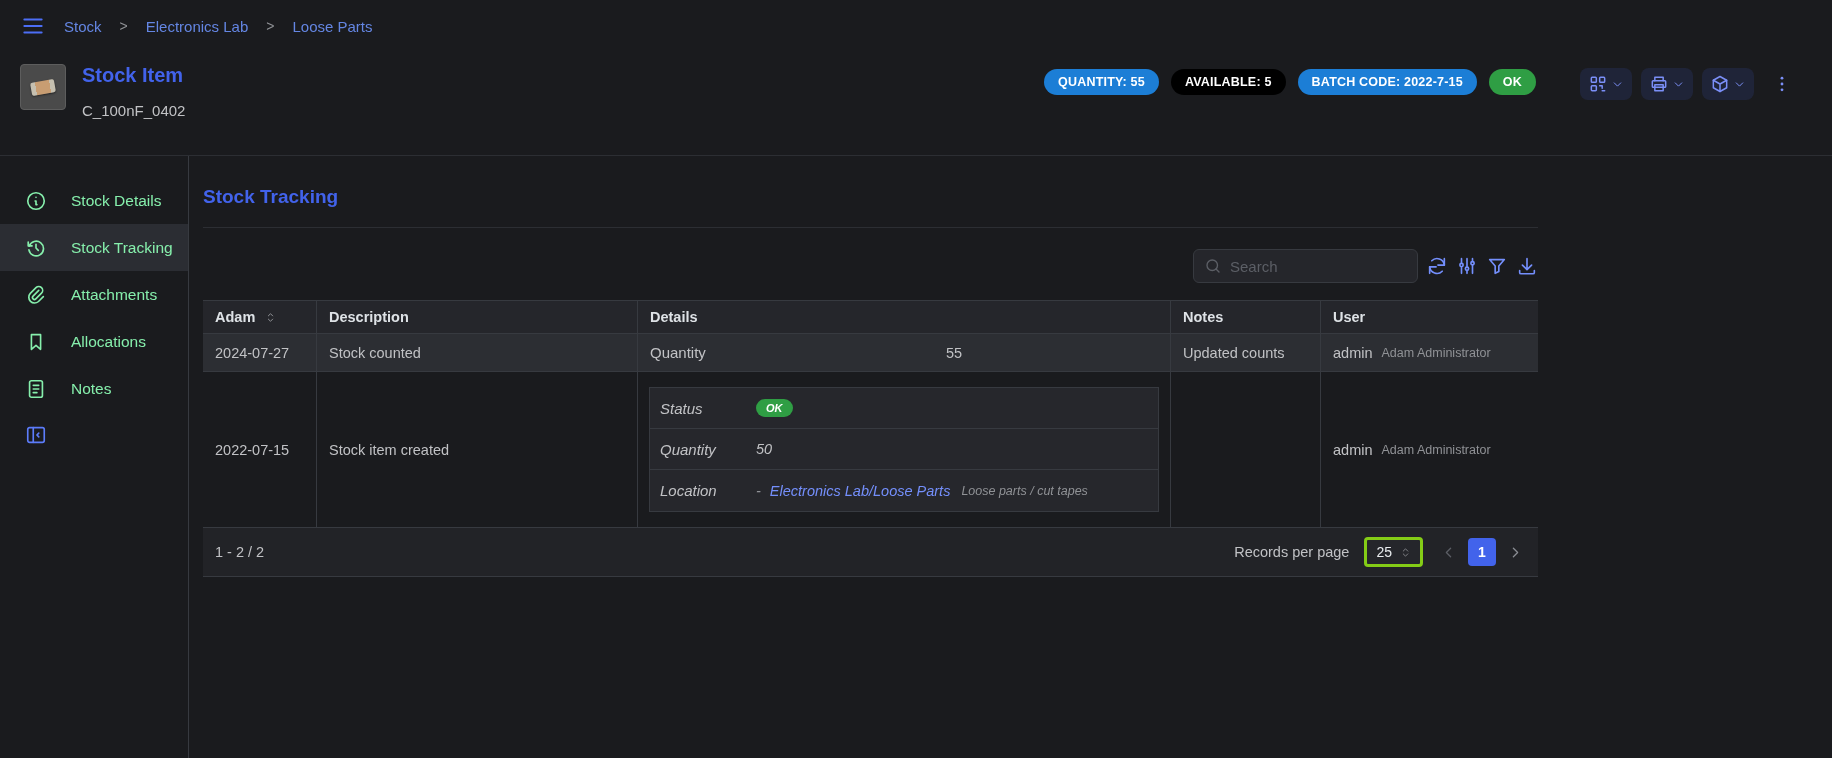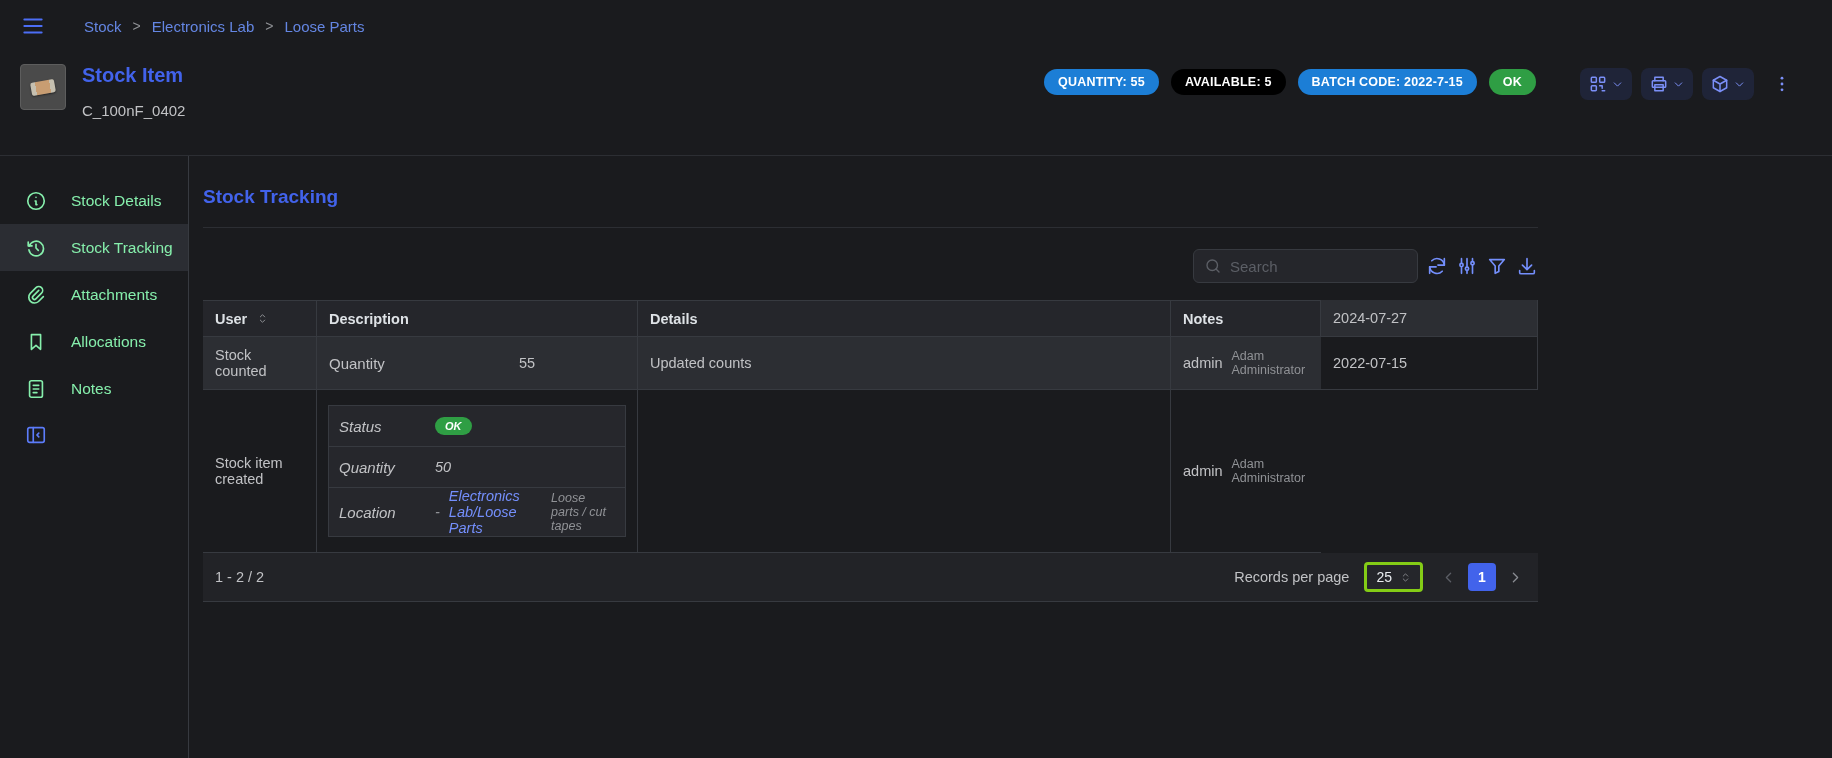--- a/index.html
+++ b/index.html
@@ -12,21 +12,21 @@
     display: flex;
     flex-direction: column;
   }
   svg { display: block; }
   .ic { stroke: currentColor; fill: none; stroke-width: 1.8; stroke-linecap: round; stroke-linejoin: round; }
   .ic-fill { fill: currentColor; stroke: none; }
 
   
   .topbar { height: 52px; display: flex; align-items: center; padding: 0 18px; gap: 16px; flex: 0 0 auto; }
   .hamburger { background: none; border: none; color: #4c6ef5; cursor: pointer; padding: 2px; }
-  .breadcrumb { display: flex; align-items: center; gap: 11px; font-size: 15px; margin-left: 20px; }
+  .breadcrumb { display: flex; align-items: center; gap: 18px; font-size: 15px; }
   .breadcrumb a { color: #6486e3; text-decoration: none; cursor: pointer; }
   .crumb-sep { color: #909296; font-size: 14px; }
 
   
   .page-header { display: flex; align-items: flex-start; padding: 12px 20px 0 20px; min-height: 90px; flex: 0 0 auto; }
   .thumb { width: 46px; height: 46px; border-radius: 4px; background: #4a4a4a; border: 1px solid #5d5d5d;
            display: flex; align-items: center; justify-content: center; margin-right: 16px; flex: 0 0 auto; }
   .cap { width: 24px; height: 13px; border-radius: 2px; transform: rotate(-10deg);
          background: linear-gradient(90deg,#c6c0b0 0 20%, #c89d72 20% 80%, #c6c0b0 80% 100%);
          box-shadow: 0 1px 2px rgba(0,0,0,.55); }
@@ -299,35 +299,38 @@
             <path d="M4 17v2a1.5 1.5 0 0 0 1.5 1.5h13A1.5 1.5 0 0 0 20 19v-2"></path>
               <path d="M12 4v11M7 11l5 5 5-5"></path>
           </svg>
         </span>
       </button>
     </div>
 
     <div class="grid-table">
 
       <div class="cell th">
-        <span>User</span>
+        <span>Adam</span>
         <span class="sort-ic">
           <svg class="ic" width="13" height="13" viewBox="0 0 24 24">
               <path d="M8 9l4-4 4 4M8 15l4 4 4-4"></path>
             </svg>
         </span>
       </div>
       <div class="cell th">
         <span>Description</span>
       </div>
       <div class="cell th">
         <span>Details</span>
       </div>
       <div class="cell th">
         <span>Notes</span>
+      </div>
+      <div class="cell th last">
+        <span>User</span>
       </div>
 
       <div class="cell r1">
         <span>2024-07-27</span>
       </div>
       <div class="cell r1">
         <span>Stock counted</span>
       </div>
       <div class="cell r1">
         <div class="details-inline">

